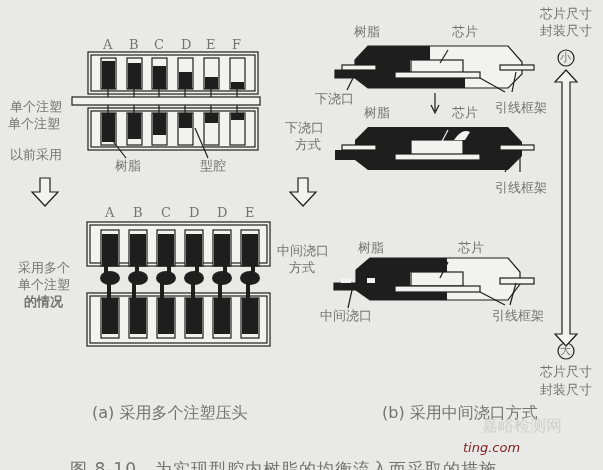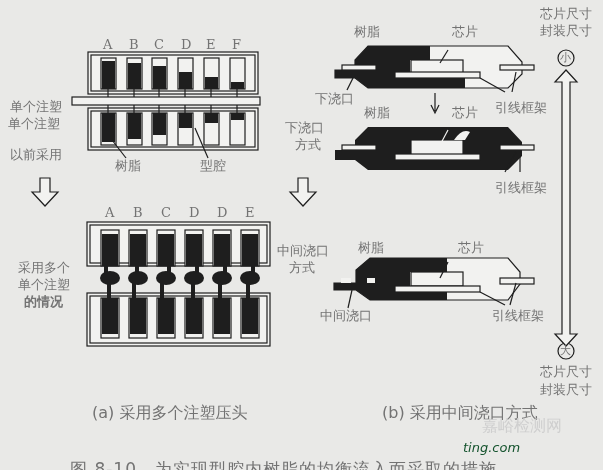--- a/index.html
+++ b/index.html
@@ -4,21 +4,21 @@
 <style>
   html,body{margin:0;padding:0;}
   body{width:603px;height:470px;background:#e9e9e7;position:relative;overflow:hidden;
        font-family:"DejaVu Sans","Liberation Sans",sans-serif;color:#1a1a1a;}
   .lbl{position:absolute;font-size:13px;line-height:16px;white-space:nowrap;color:#737373;}
   .col{font-family:"DejaVu Serif","Liberation Serif",serif;font-size:13px;}
   svg{position:absolute;left:0;top:0;}
   .cap{font-size:16px;}
   .title{font-size:17px;letter-spacing:1px;margin-top:24px;}
   .wm{color:#cfcfcf;font-size:16px;font-weight:normal;}
-  .wm2{color:#14532d;font-size:13px;font-style:italic;}
+  .wm2{color:#7f1d1d;font-size:13px;font-style:italic;}
 </style>
 </head>
 <body>
 
 <svg width="603" height="470" viewBox="0 0 603 470">
   <defs>
     <style>.k{fill:#1e1e1e}.w{fill:#f2f2f0}.s{stroke:#1e1e1e;stroke-width:1.2;fill:none}</style>
   </defs>
 
   <g>

